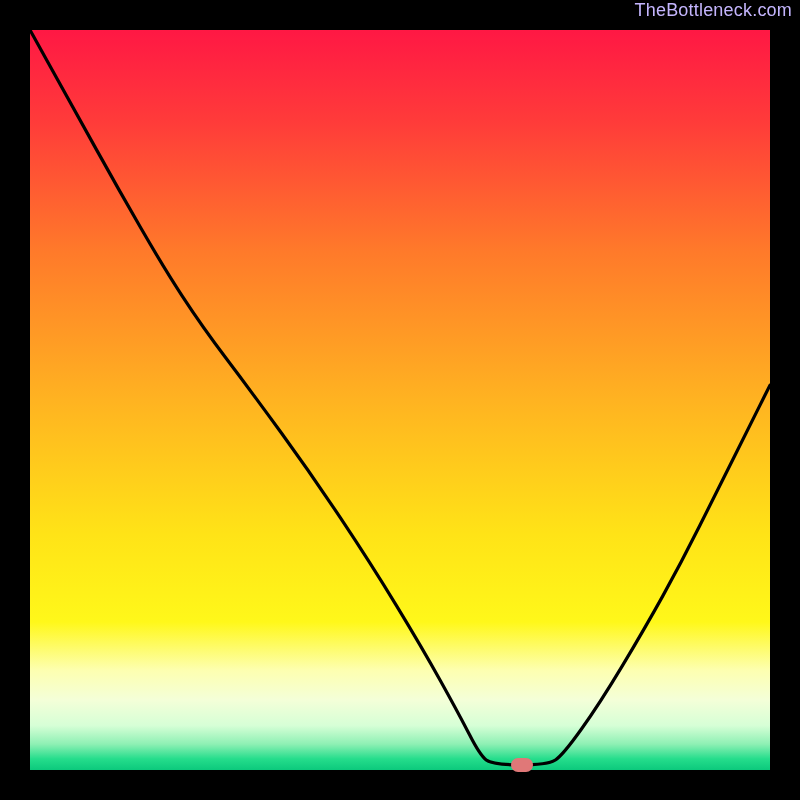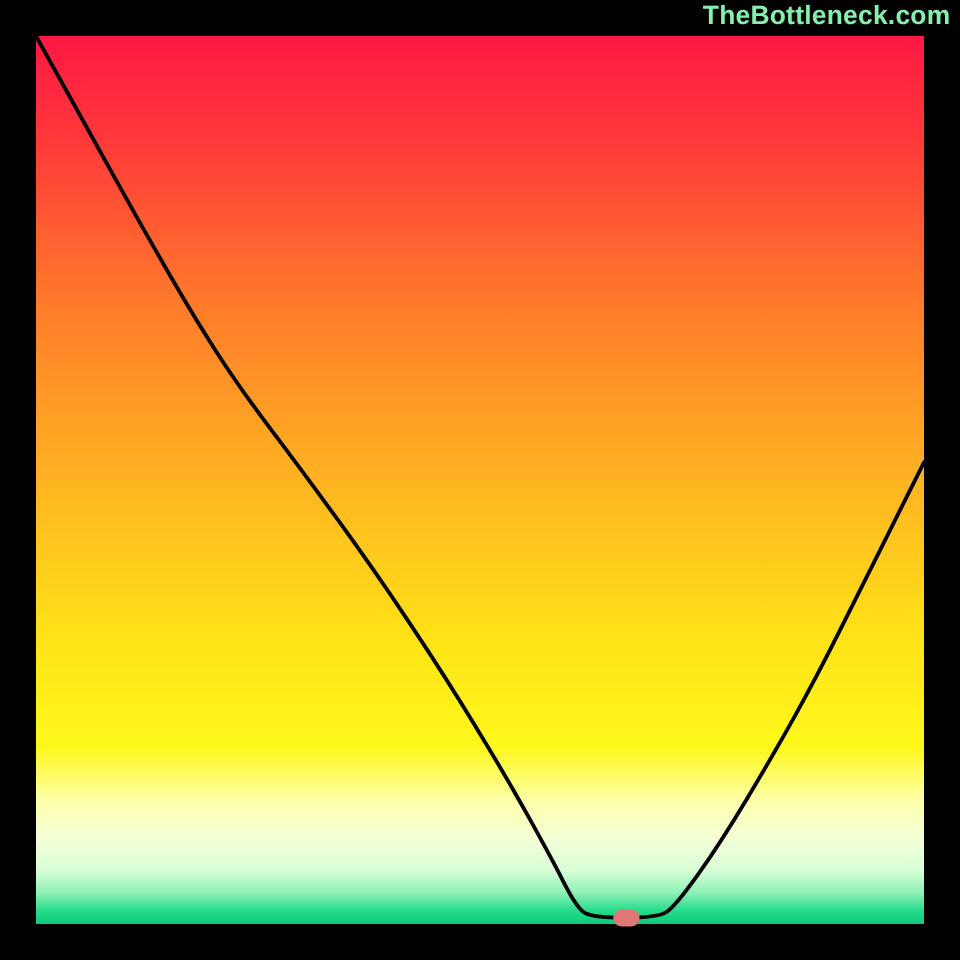--- a/index.html
+++ b/index.html
@@ -16,23 +16,23 @@
     left: 0;
     top: 0;
     width: 800px;
     height: 800px;
     background: #000;
   }
   .watermark {
     position: absolute;
     top: 0;
     right: 8px;
-    color: #86efac;
-    font-size: 22px;
-    font-weight: 700;
+    color: #c4b5fd;
+    font-size: 18px;
+    font-weight: 400;
     letter-spacing: 0.2px;
     user-select: none;
   }
   .plot {
     position: absolute;
     left: 30px;
     top: 30px;
     width: 740px;
     height: 740px;
   }

